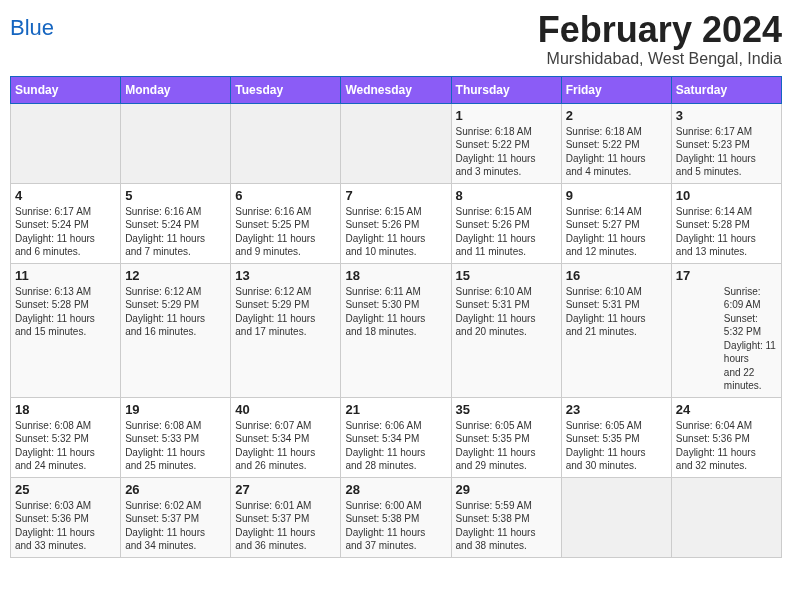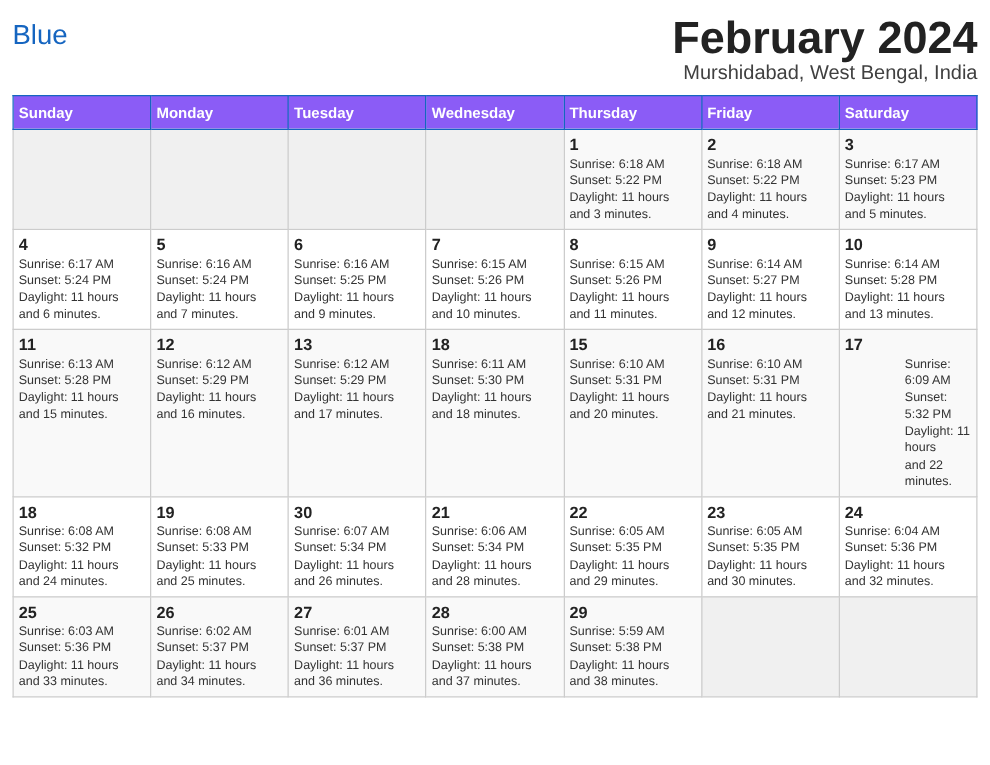--- a/index.html
+++ b/index.html
@@ -245,35 +245,35 @@
 and 24 minutes.</div>
         </td>
         <td>
           <span class="day-num">19</span>
           <div class="day-detail" style="white-space: pre-line;">Sunrise: 6:08 AM
 Sunset: 5:33 PM
 Daylight: 11 hours
 and 25 minutes.</div>
         </td>
         <td>
-          <span class="day-num">30</span>
+          <span class="day-num">40</span>
           <div class="day-detail" style="white-space: pre-line;">Sunrise: 6:07 AM
 Sunset: 5:34 PM
 Daylight: 11 hours
 and 26 minutes.</div>
         </td>
         <td>
           <span class="day-num">21</span>
           <div class="day-detail" style="white-space: pre-line;">Sunrise: 6:06 AM
 Sunset: 5:34 PM
 Daylight: 11 hours
 and 28 minutes.</div>
         </td>
         <td>
-          <span class="day-num">22</span>
+          <span class="day-num">35</span>
           <div class="day-detail" style="white-space: pre-line;">Sunrise: 6:05 AM
 Sunset: 5:35 PM
 Daylight: 11 hours
 and 29 minutes.</div>
         </td>
         <td>
           <span class="day-num">23</span>
           <div class="day-detail" style="white-space: pre-line;">Sunrise: 6:05 AM
 Sunset: 5:35 PM
 Daylight: 11 hours

